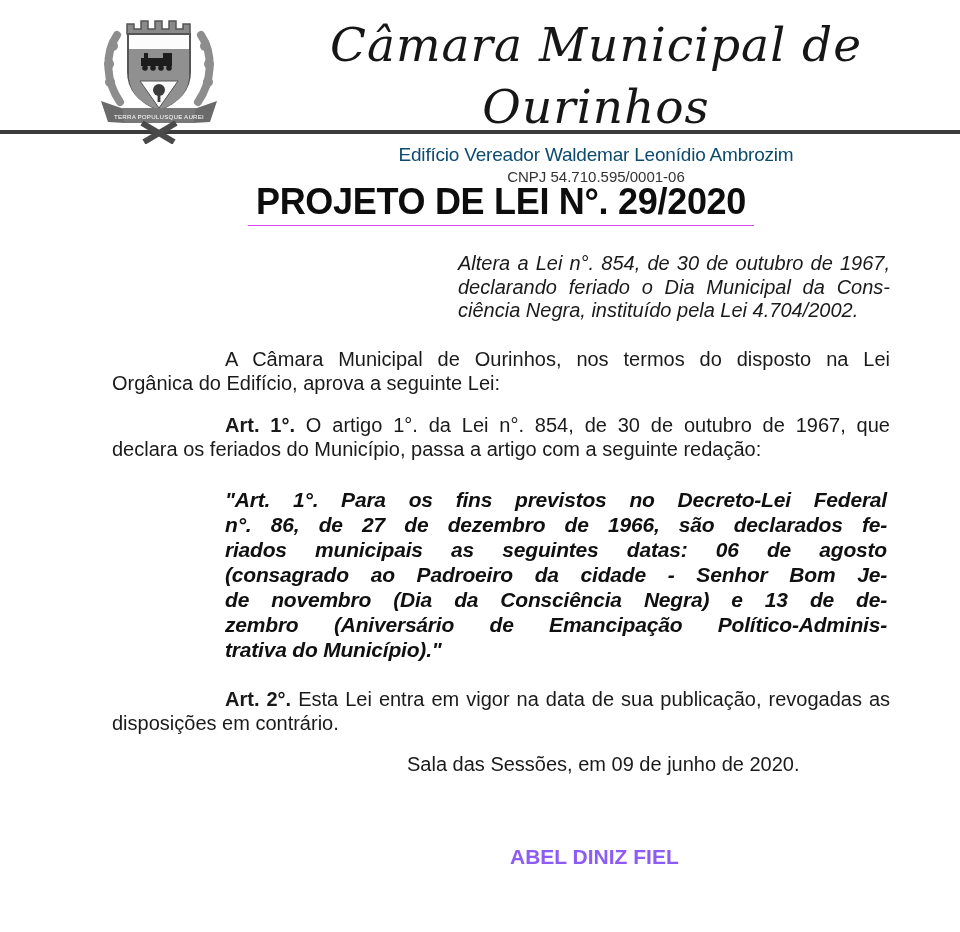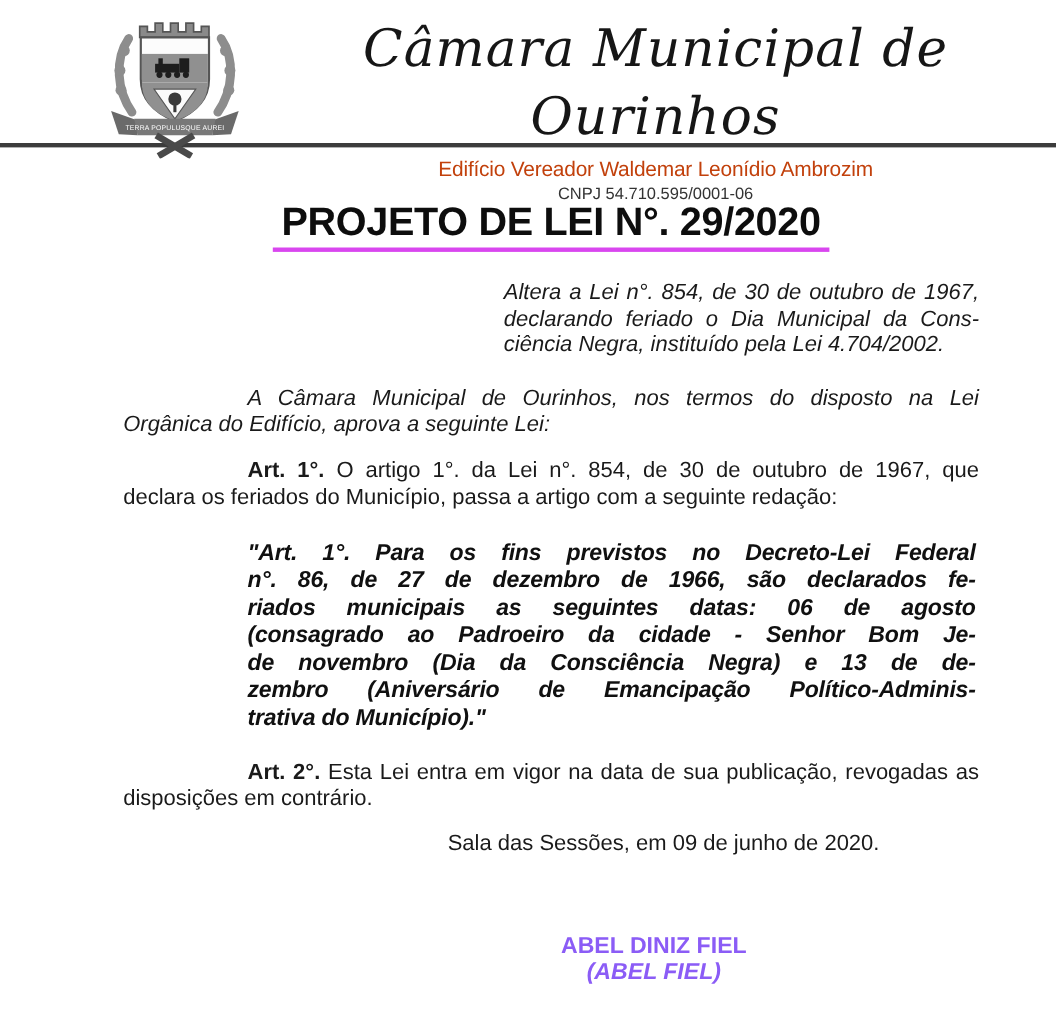--- a/index.html
+++ b/index.html
@@ -8,39 +8,39 @@
     overflow:hidden;font-family:"Liberation Sans",sans-serif;color:#1a1a1a;
   }
   
   .letterhead{position:relative;height:130px;padding-left:48px;}
   .crest{position:absolute;left:84px;top:2px;}
   .lh-text{position:absolute;left:238px;right:6px;top:14px;text-align:center;}
   .org{
     font-family:"DejaVu Serif",serif;font-style:italic;font-weight:normal;
     font-size:47px;line-height:62px;color:#161616;letter-spacing:1px;
   }
-  .building{font-size:19px;color:#c2410c;margin-top:6px;letter-spacing:-0.2px;}
+  .building{font-size:19px;color:#0c4a6e;margin-top:6px;letter-spacing:-0.2px;}
   .cnpj{font-size:15px;color:#333;margin-top:2px;}
   .rule{height:4px;background:#3c3c3c;}
   
   .content{padding:0 70px 0 112px;}
   .title-wrap{margin-top:47px;text-align:center;line-height:1.15;}
   .doc-title{
     display:inline-block;font-size:36px;font-weight:bold;color:#0d0d0d;
-    border-bottom:4px solid #d946ef;padding:0 8px 3px;letter-spacing:-0.3px;
+    border-bottom:1px solid #d946ef;padding:0 8px 3px;letter-spacing:-0.3px;
   }
   .jline{text-align:justify;text-align-last:justify;}
   .nline{text-align:left;}
   .indent{padding-left:113px;}
   .ementa{
     margin:26px 0 0 346px;width:432px;font-style:italic;
     font-size:20px;line-height:23.5px;
   }
   .para{font-size:20px;line-height:24px;}
-  .para-preamble{margin-top:24px;font-style:italic;}
+  .para-preamble{margin-top:24px;}
   .para-art1{margin-top:18px;}
   .para-art2{margin-top:25px;}
   .lbl{font-weight:bold;}
   .quote{
     margin:26px 0 0 113px;width:662px;color:#101010;
     font-weight:bold;font-style:italic;font-size:21px;line-height:25px;
     letter-spacing:-0.2px;
   }
   .session{margin:17px 0 0 295px;font-size:20px;line-height:24px;}
   .signature{
@@ -144,17 +144,16 @@
 
     <div class="para para-art2">
       <div class="jline indent"><b class="lbl">Art. 2°.</b> <span>Esta Lei entra em vigor na data de sua publicação, revogadas as</span></div>
       <div class="nline">disposições em contrário.</div>
     </div>
 
     <div class="session">Sala das Sessões, em 09 de junho de 2020.</div>
 
     <div class="signature">
       <div class="sig-name">ABEL DINIZ FIEL</div>
-      <div class="sig-alias">(ABEL FIEL)</div>
     </div>
 
   </div>
 </div>
 
 </body></html>

